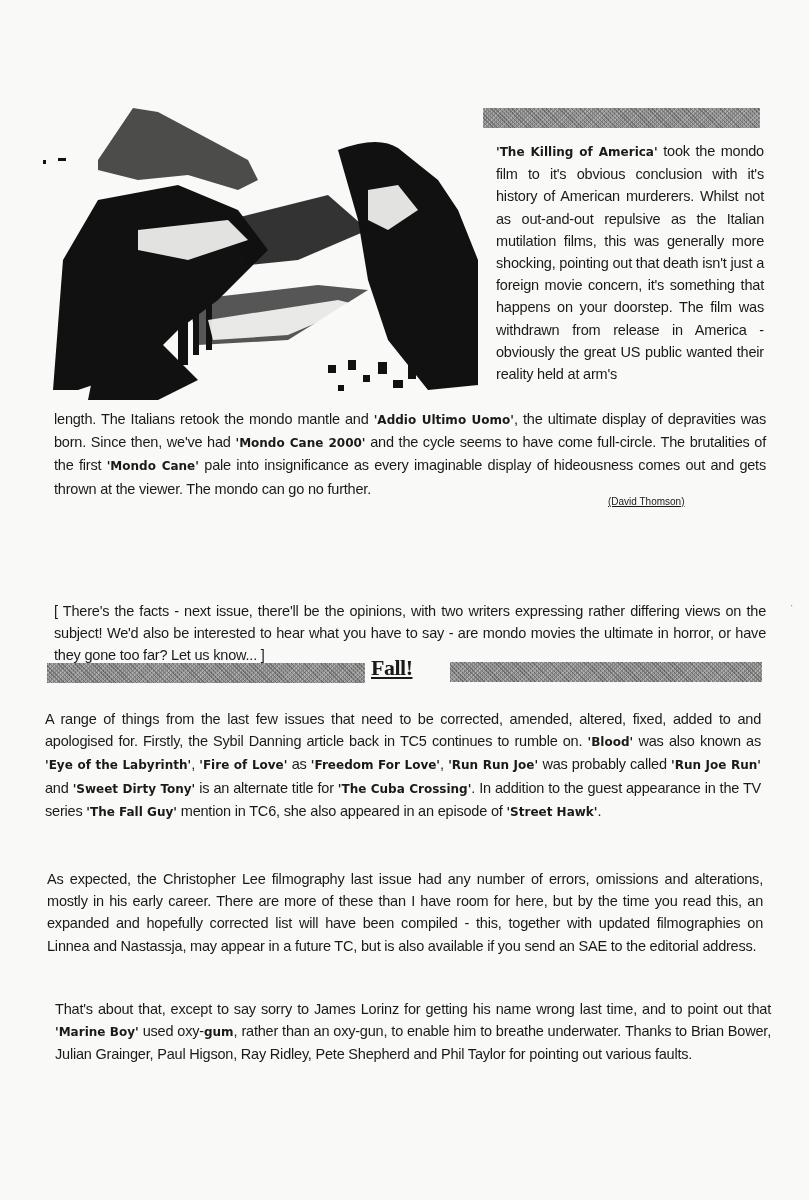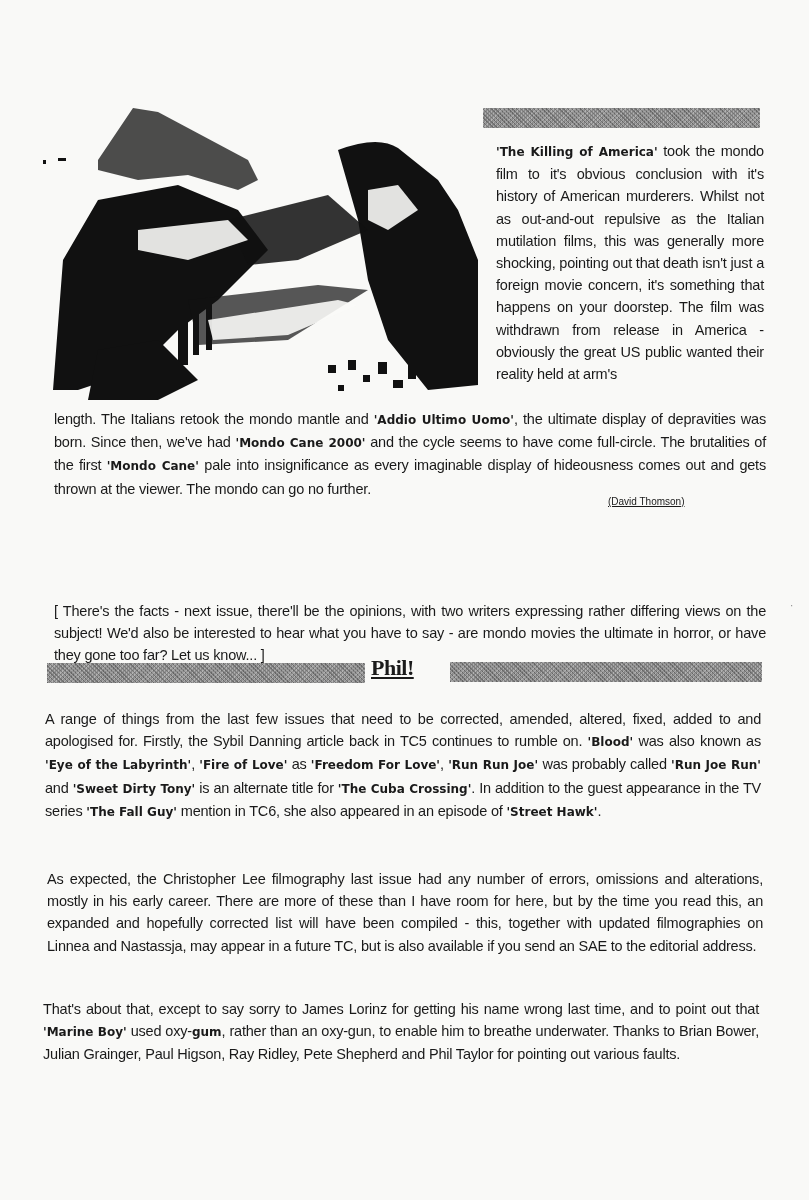--- a/index.html
+++ b/index.html
@@ -70,26 +70,26 @@
 
 <div class="txt" style="left:54px; top:408px; width:712px;">
   <span>length. The Italians retook the mondo mantle and </span><b>'Addio Ultimo Uomo'</b><span>, the ultimate display of depravities was born. Since then, we've had </span><b>'Mondo Cane 2000'</b><span> and the cycle seems to have come full-circle. The brutalities of    the first </span><b>'Mondo Cane'</b><span> pale into insignificance as every imaginable display of hideousness comes out and gets thrown at the viewer. The mondo can go no further.</span>
 </div>
 
 <div class="byline">(David Thomson)</div>
 
 <div class="txt" style="left:54px; top:594px; width:712px;margin-top:6px;">[ There's the facts - next issue, there'll be the opinions, with two writers expressing rather differing views on the subject! We'd also be interested to hear what you have to say - are mondo movies the ultimate in horror, or have they gone too far? Let us know... ]</div>
 
 <div class="bar" style="left:47px; top:663px; width:318px;"></div>
-<div class="oops-title">Phil!</div>
+<div class="oops-title">Fall!</div>
 <div class="bar" style="left:450px; top:662px; width:312px;"></div>
 
 <div class="txt" style="left:45px; top:708px; width:716px;">
   <span>A range of things from the last few issues that need to be corrected, amended, altered, fixed, added to and apologised for. Firstly, the Sybil Danning article back in TC5 continues to rumble on. </span><b>'Blood'</b><span> was also known as </span><b>'Eye of the Labyrinth'</b><span>, </span><b>'Fire of Love'</b><span> as </span><b>'Freedom For Love'</b><span>, </span><b>'Run Run Joe'</b><span> was probably called </span><b>'Run Joe Run'</b><span> and </span><b>'Sweet Dirty Tony'</b><span> is an alternate title for </span><b>'The Cuba Crossing'</b><span>. In addition to the guest appearance in the TV series </span><b>'The Fall Guy'</b><span> mention in TC6, she also appeared in an episode of </span><b>'Street Hawk'</b><span>.</span>
 </div>
 
 <div class="txt" style="left:47px; top:868px; width:716px;">As expected, the Christopher Lee filmography last issue had any number of errors, omissions and alterations, mostly in his early career. There are more of these than I have room for here, but by the time you read this, an expanded and hopefully corrected list will have been compiled - this, together with updated filmographies on Linnea and Nastassja, may appear in a future TC, but is also available if you send an SAE to the editorial address.</div>
 
-<div class="txt" style="left:43px; top:998px; width:716px;">
+<div class="txt" style="left:55px; top:998px; width:716px;">
   <span>That's about that, except to say sorry to James Lorinz for getting his name wrong last time, and to point out that </span><b>'Marine Boy'</b><span> used oxy-</span><b>gum</b><span>, rather than an oxy-gun, to enable him to breathe underwater. Thanks to Brian Bower, Julian Grainger, Paul Higson, Ray Ridley, Pete Shepherd and Phil Taylor for pointing out various faults.</span>
 </div>
 
 <div class="edge-mark">·</div>
 
 </body></html>

